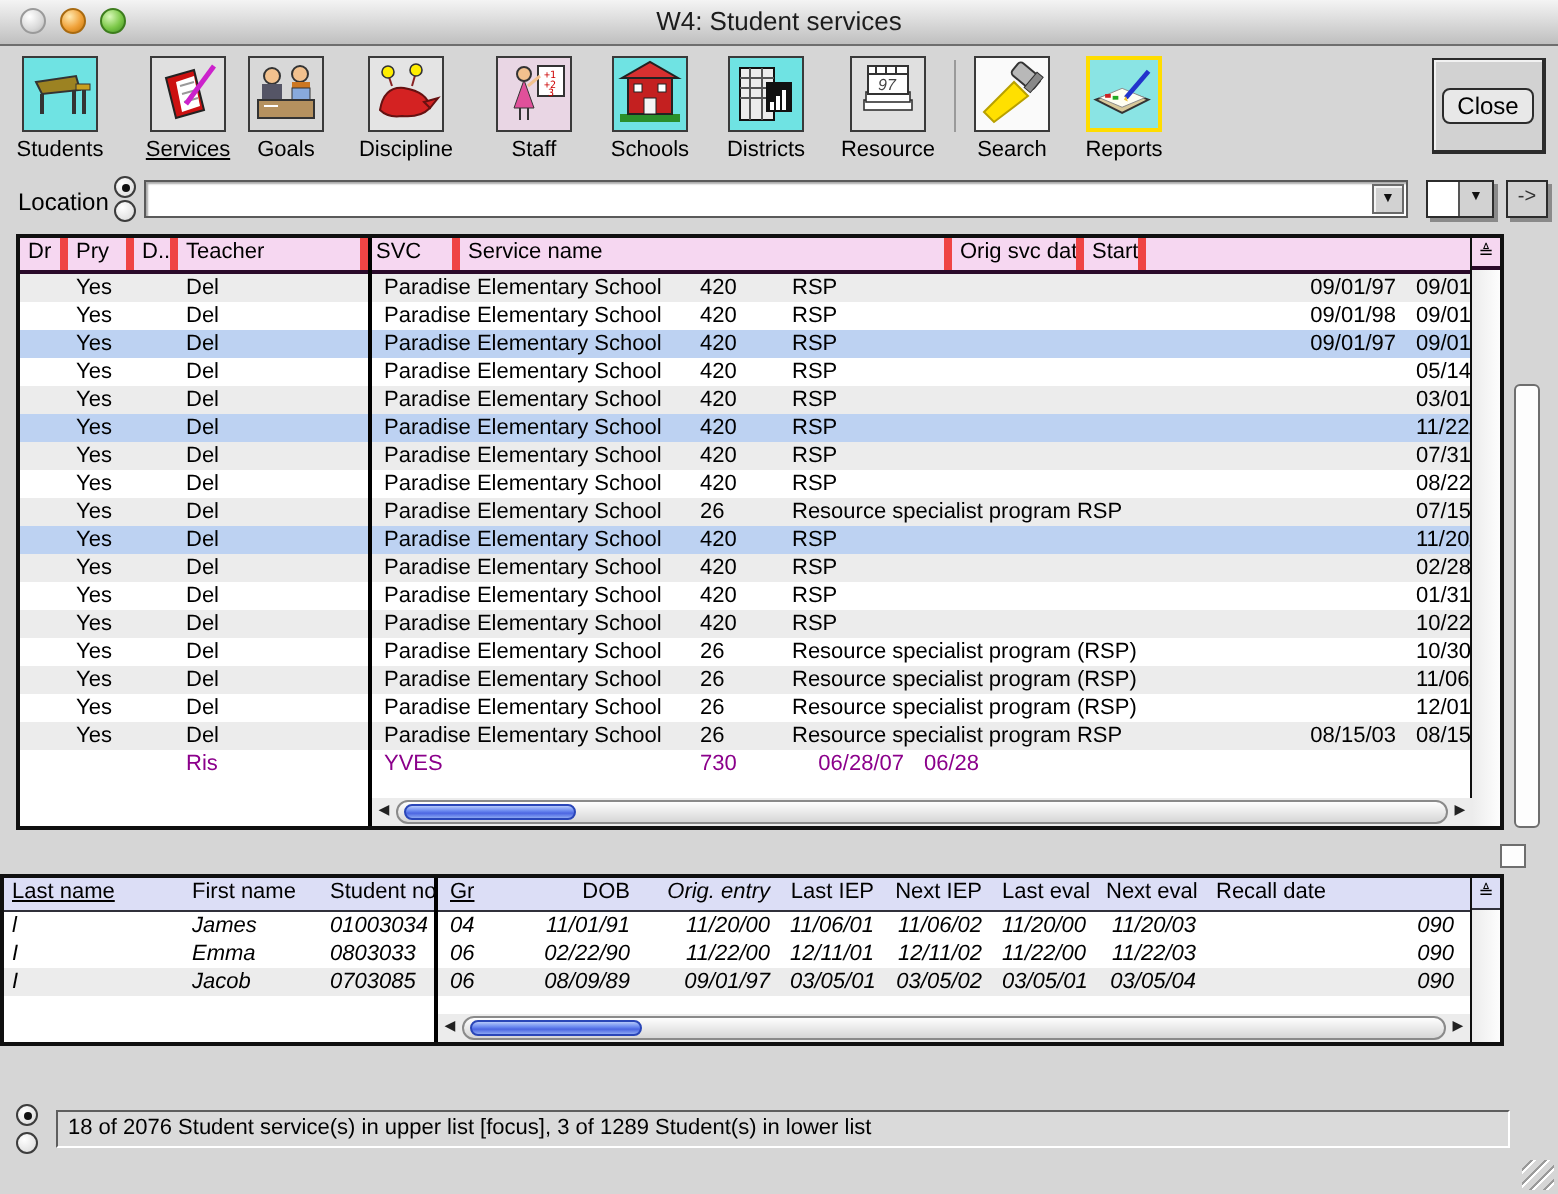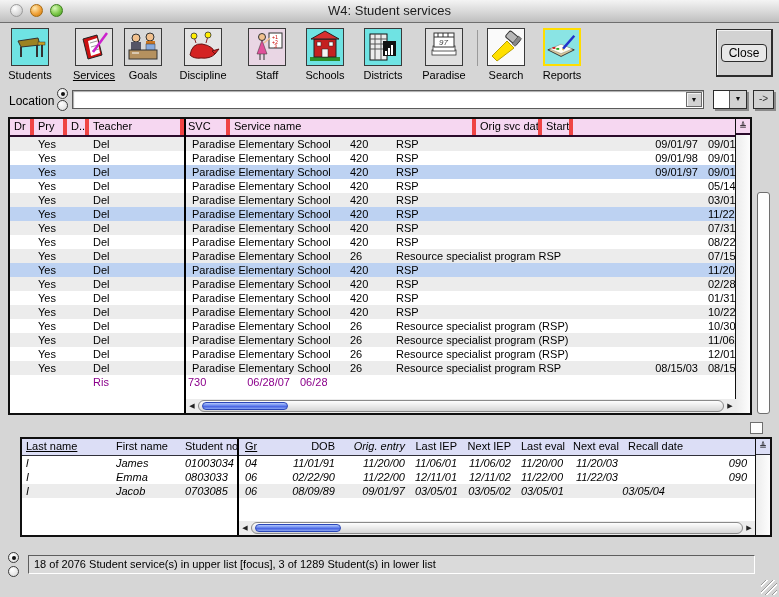--- a/index.html
+++ b/index.html
@@ -38,21 +38,21 @@
          box-shadow:1px 1px 0 #f4f4f4 inset}
   .splitbtn{position:absolute;left:713px;top:90px;width:34px;height:19px;border:1px solid #2c2c2c;
          box-sizing:border-box;background:#fff;box-shadow:2px 2px 0 #8a8a8a}
   .splitbtn .half{position:absolute;right:0;top:0;width:16px;height:100%;background:#d2d2d2;border-left:1px solid #555;
          font-size:7px;line-height:16px;text-align:center;color:#111}
   .fwdbtn{position:absolute;left:753px;top:90px;width:21px;height:19px;border:1px solid #2c2c2c;box-sizing:border-box;
          background:#d2d2d2;font-size:10px;line-height:16px;text-align:center;color:#333;box-shadow:2px 2px 0 #8a8a8a}
   
   .table{position:absolute;background:#fff;border:2px solid #101010;box-sizing:border-box}
   #upper-table{left:8px;top:117px;width:744px;height:298px}
-  #lower-table{left:20px;top:437px;width:752px;height:100px}
+  #lower-table{left:0;top:437px;width:752px;height:86px}
   .thead{height:16px;display:flex;overflow:hidden}
   #upper-table .thead{background:var(--header-upper);border-bottom:2px solid #2a0a2a}
   #lower-table .thead{background:var(--header-lower);border-bottom:1px solid #30303a}
   .hcell{flex:none;font-size:11px;line-height:15px;padding-left:4px;box-sizing:border-box;
          white-space:nowrap;overflow:hidden}
   #upper-table .hcell{border-right:4px solid #ef4444}
   .hcell.sorted{text-decoration:underline}
   .lrow{display:flex;height:14px;overflow:hidden}
   .cell{flex:none;font-size:11px;line-height:14px;padding-left:4px;box-sizing:border-box;
         white-space:nowrap;overflow:hidden}
@@ -214,21 +214,21 @@
         <rect x="6" y="21" width="24" height="5" fill="#fff" stroke="#333" stroke-width="0.8"></rect>
         <rect x="7" y="17" width="22" height="5" fill="#fff" stroke="#333" stroke-width="0.8"></rect>
         <rect x="8" y="4" width="20" height="14" fill="#fff" stroke="#333"></rect>
         <line x1="8" y1="8" x2="28" y2="8" stroke="#333"></line>
         <line x1="12" y1="4" x2="12" y2="8" stroke="#333"></line>
         <line x1="17" y1="4" x2="17" y2="8" stroke="#333"></line>
         <line x1="22" y1="4" x2="22" y2="8" stroke="#333"></line>
         <text x="13" y="16" font-size="8" font-style="italic" fill="#444">97</text>
       </svg>
   </div>
-  <span class="tblabel">Paradise</span>
+  <span class="tblabel">Resource</span>
 </div>
 <div class="tbsep"></div>
 <div class="tbitem" style="left:487px">
   <div class="tile" style="background:#fafafa">
     <svg width="36" height="36" viewBox="0 0 36 36">
         <rect width="36" height="36" fill="#fafafa"></rect>
         <polygon points="4,27 19,12 26,19 9,32" fill="#ffe000" stroke="#b8a000"></polygon>
         <g transform="rotate(40 25 9)">
           <rect x="18" y="5" width="14" height="8" rx="2" fill="#b8b8b8" stroke="#333"></rect>
           <rect x="28" y="4" width="4" height="10" fill="#888" stroke="#333" stroke-width="0.5"></rect>
@@ -464,20 +464,21 @@
         <span class="cell" style="width: 46px;">26</span>
         <span class="cell" style="width: 246px;">Resource specialist program RSP</span>
         <span class="cell r" style="width: 66px;">08/15/03</span>
         <span class="cell" style="width: 31px;">08/15/03</span>
       </div>
       <div class="lrow accent">
         <span class="cell" style="width: 24px;"></span>
         <span class="cell" style="width: 33px;"></span>
         <span class="cell" style="width: 22px;"></span>
         <span class="cell" style="width: 95px;">Ris</span>
+        <span class="cell" style="width: 158px; margin-left: 4px;">YVES</span>
         <span class="cell" style="width: 46px;">730</span>
         <span class="cell r" style="width: 66px;">06/28/07</span>
         <span class="cell" style="width: 31px;">06/28/07</span>
       </div>
     </div>
   <div class="fdivider"></div>
   <div class="sortstrip">
     <div class="sorthead">≜</div>
     <div class="sorttrack"></div>
   </div>
@@ -540,21 +541,21 @@
       <div class="lrow shaded">
         <span class="cell" style="width: 90px;">I</span>
         <span class="cell" style="width: 69px;">Jacob</span>
         <span class="cell" style="width: 56px;">0703085</span>
         <span class="cell" style="width: 28px; margin-left: 4px;">06</span>
         <span class="cell r" style="width: 72px;">08/09/89</span>
         <span class="cell r" style="width: 70px;">09/01/97</span>
         <span class="cell r" style="width: 52px;">03/05/01</span>
         <span class="cell r" style="width: 54px;">03/05/02</span>
         <span class="cell r" style="width: 52px;">03/05/01</span>
-        <span class="cell r" style="width: 55px; margin-left: 47px;">03/05/04</span>
+        <span class="cell r" style="width: 55px;">03/05/04</span>
         <span class="cell r" style="width: 60px;"></span>
         <span class="cell r" style="width: 69px;">090</span>
       </div>
     </div>
   <div class="fdivider"></div>
   <div class="sortstrip">
     <div class="sorthead">≜</div>
     <div class="sorttrack"></div>
   </div>
   <div class="hscroll">

